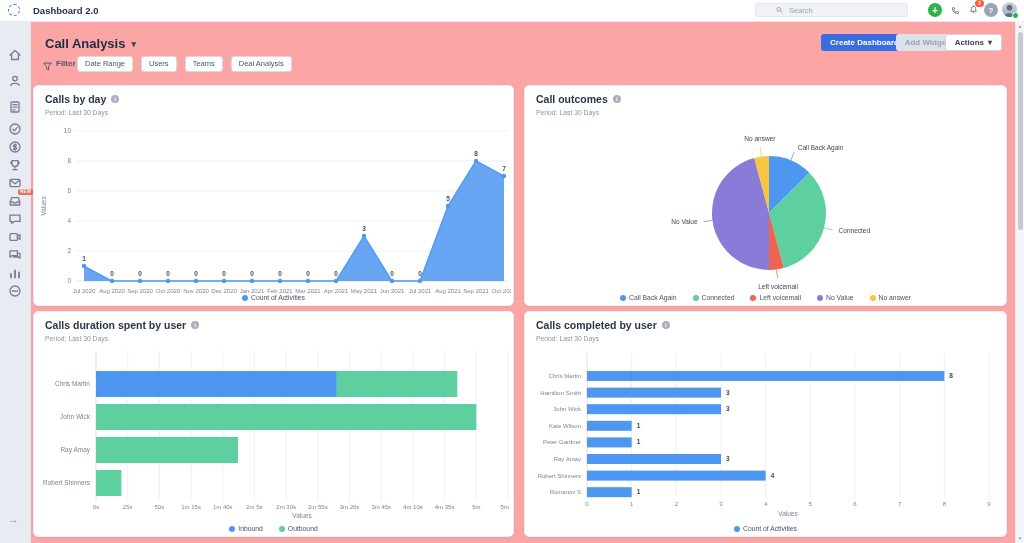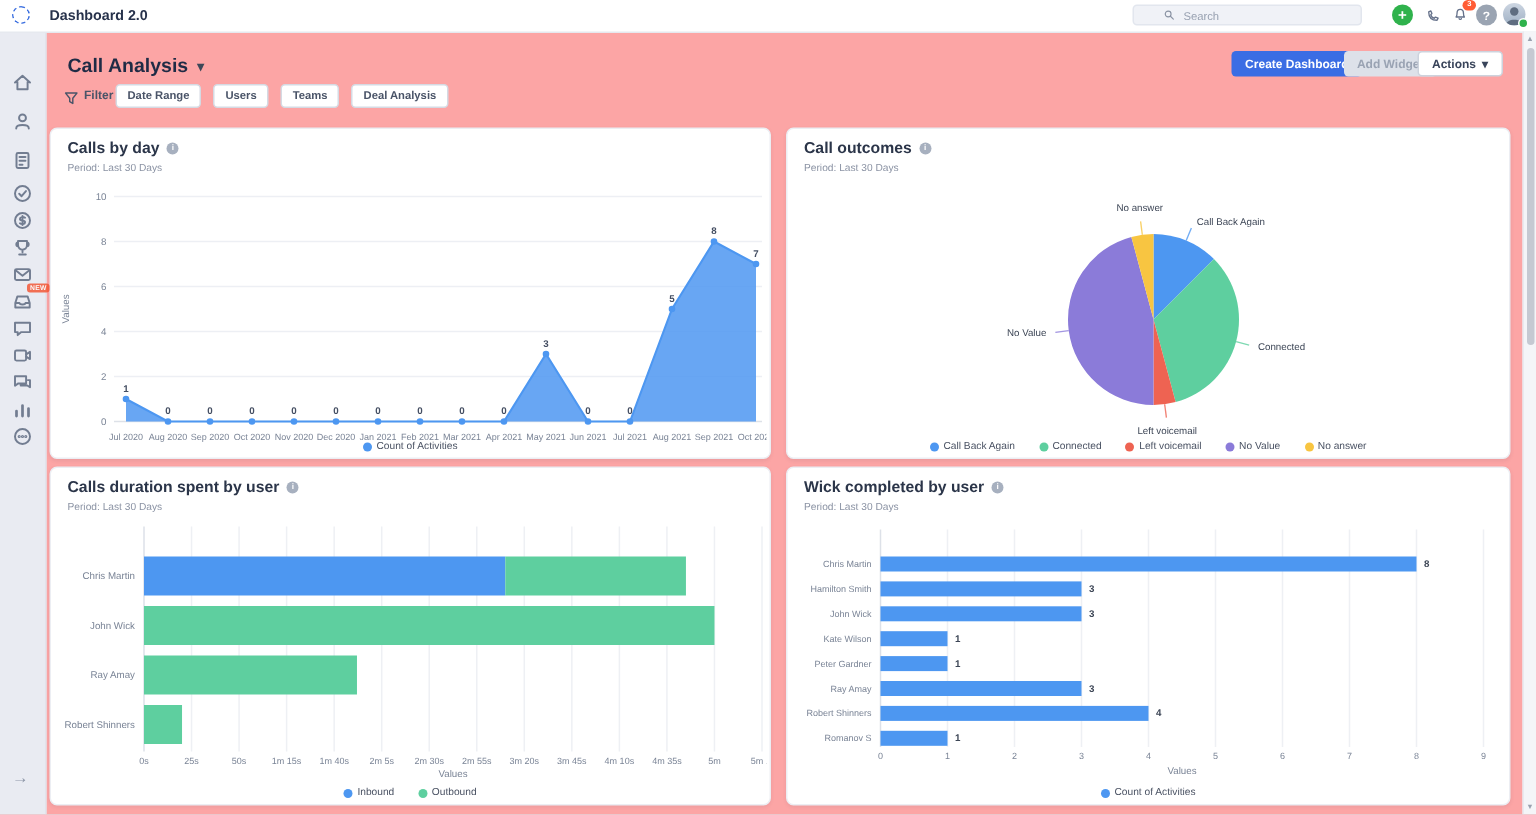--- a/index.html
+++ b/index.html
@@ -28,21 +28,21 @@
   
   .page-title{position:absolute;left:45px;top:36px;font-size:13px;font-weight:bold;color:#1f2b45;}
   .pt-caret{font-size:9px;color:#3c4758;margin-left:6px;vertical-align:1px;}
   .btn{position:absolute;top:34px;height:17px;border-radius:3px;font-size:8px;font-weight:bold;display:flex;align-items:center;justify-content:center;padding:0 9px;box-sizing:border-box;white-space:nowrap;}
   .btn-create{right:116px;background:#3a6de4;color:#fff;}
   .btn-add{right:66px;background:#dde1e9;color:#9aa3b3;}
   .btn-actions{right:22px;background:#fff;border:1px solid #cdd3dd;color:#39445a;gap:4px;}
   .funnel{position:absolute;left:42px;top:58px;width:11px;height:11px;}
   .filter-label{position:absolute;left:56px;top:59px;font-size:8px;font-weight:bold;color:#4a5468;}
   .chips{position:absolute;left:77px;top:55.5px;display:flex;gap:8px;}
-  .chip{background:#fff;border:1px solid #d5dae3;border-radius:3px;font-size:7.5px;color:#4a5468;font-weight:bold;padding:2.5px 7px;}
+  .chip{background:#fff;border:1px solid #d5dae3;border-radius:3px;font-size:7.5px;color:#4a5468;font-weight:normal;padding:2.5px 7px;}
   
   .card{position:absolute;background:#fff;border-radius:5px;border:1px solid #eceef3;box-shadow:0 1px 3px rgba(20,30,60,.07);}
   #card1{left:33px;top:85px;width:479px;height:219px;}
   #card2{left:524px;top:85px;width:481px;height:219px;}
   #card3{left:33px;top:311px;width:479px;height:224px;}
   #card4{left:524px;top:311px;width:481px;height:224px;}
   .card-title{position:absolute;left:11px;top:7px;font-size:10.5px;font-weight:bold;color:#2b3549;display:flex;gap:5px;align-items:center;}
   .info-dot{width:8px;height:8px;border-radius:50%;background:#a7b0bf;color:#fff;font-size:5.5px;display:flex;align-items:center;justify-content:center;font-weight:bold;}
   .card-period{position:absolute;left:11px;top:23px;font-size:6.8px;color:#8b93a4;}
   .chart{position:absolute;left:2px;top:33px;}
@@ -328,21 +328,21 @@
         <span class="legend-item"><span class="legend-dot" style="background: rgb(77, 151, 241);"></span>Call Back Again</span>
         <span class="legend-item"><span class="legend-dot" style="background: rgb(94, 207, 159);"></span>Connected</span>
         <span class="legend-item"><span class="legend-dot" style="background: rgb(238, 99, 82);"></span>Left voicemail</span>
         <span class="legend-item"><span class="legend-dot" style="background: rgb(139, 123, 217);"></span>No Value</span>
         <span class="legend-item"><span class="legend-dot" style="background: rgb(248, 197, 65);"></span>No answer</span>
       </div>
   </div>
 
   <div class="card" id="card4">
     <div class="card-title">
-        <span>Wick completed by user</span>
+        <span>Calls completed by user</span>
         <span class="info-dot">i</span>
       </div>
     <div class="card-period">Period: Last 30 Days</div>
     <svg class="chart" id="chart4" width="477" height="182">
         <line x1="60" y1="8" x2="60" y2="153" stroke="#dde1e8" stroke-width="1"></line>
         <text x="60" y="161" font-size="6" fill="#7a8496" text-anchor="middle">0</text>
         <line x1="104.66666666666666" y1="8" x2="104.66666666666666" y2="153" stroke="#eef0f4" stroke-width="1"></line>
         <text x="104.66666666666666" y="161" font-size="6" fill="#7a8496" text-anchor="middle">1</text>
         <line x1="149.33333333333331" y1="8" x2="149.33333333333331" y2="153" stroke="#eef0f4" stroke-width="1"></line>
         <text x="149.33333333333331" y="161" font-size="6" fill="#7a8496" text-anchor="middle">2</text>

